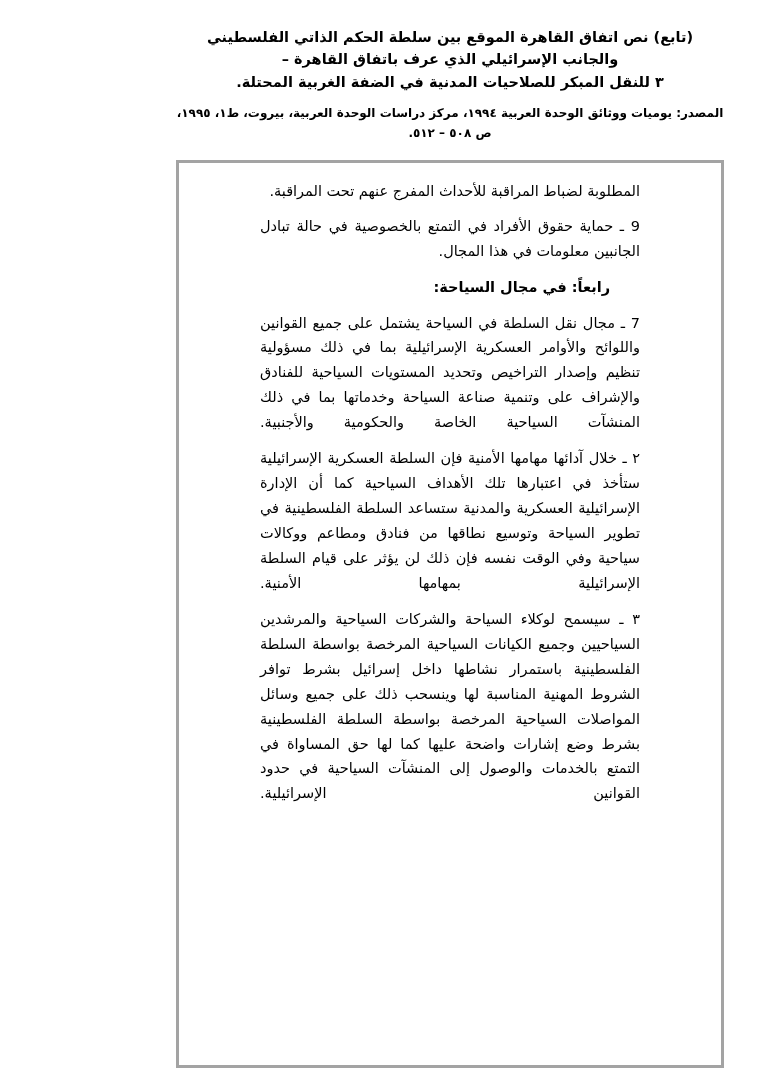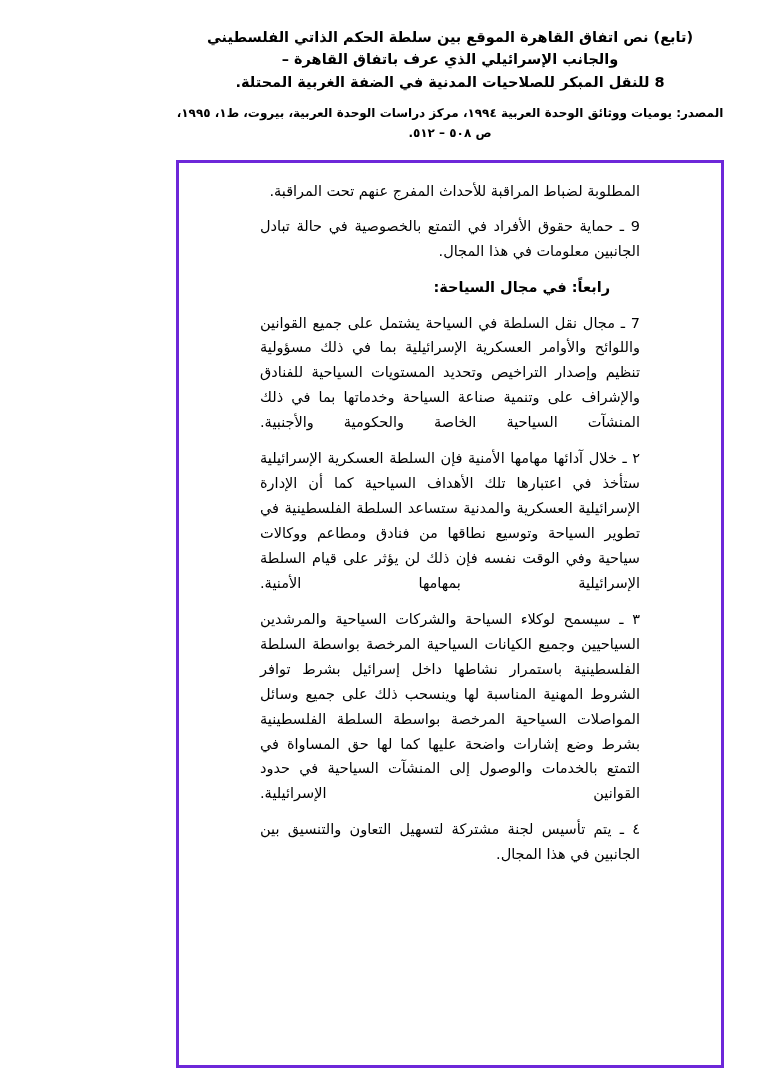--- a/index.html
+++ b/index.html
@@ -35,21 +35,21 @@
     letter-spacing: 0;
   }
   .header-source {
     font-weight: bold;
     font-size: 12px;
     line-height: 1.6;
     margin-top: 11px;
   }
   .frame {
     margin-top: 17px;
-    border: 3px solid #6d28d9;
+    border: 3px solid #a3a3a3;
     flex: 1 1 auto;
     box-sizing: border-box;
     padding: 16px 0 0 0;
     position: relative;
     overflow: hidden;
   }
   .body-col {
     width: 380px;
     margin: 0 auto;
     direction: rtl;
@@ -76,29 +76,28 @@
     margin-bottom: 10px;
   }
 </style>
 </head>
 <body>
 
 <div class="page">
 
   <div class="header">
     <div class="header-title">(تابع) نص اتفاق القاهرة الموقع بين سلطة الحكم الذاتي الفلسطيني والجانب الإسرائيلي الذي عرف باتفاق القاهرة –</div>
-    <div class="header-title">8 للنقل المبكر للصلاحيات المدنية في الضفة الغربية المحتلة.</div>
+    <div class="header-title">٣ للنقل المبكر للصلاحيات المدنية في الضفة الغربية المحتلة.</div>
     <div class="header-source">المصدر: يوميات ووثائق الوحدة العربية ١٩٩٤، مركز دراسات الوحدة العربية، بيروت، ط١، ١٩٩٥، ص ٥٠٨ – ٥١٢.</div>
   </div>
 
   <div class="frame">
     <div class="body-col">
       <p class="para first">المطلوبة لضباط المراقبة للأحداث المفرج عنهم تحت المراقبة.</p>
       <p class="para">9 ـ حماية حقوق الأفراد في التمتع بالخصوصية في حالة تبادل الجانبين معلومات في هذا المجال.</p>
       <p class="para center-head">رابعاً: في مجال السياحة:</p>
       <p class="para stretch">7 ـ مجال نقل السلطة في السياحة يشتمل على جميع القوانين واللوائح والأوامر العسكرية الإسرائيلية بما في ذلك مسؤولية تنظيم وإصدار التراخيص وتحديد المستويات السياحية للفنادق والإشراف على وتنمية صناعة السياحة وخدماتها بما في ذلك المنشآت السياحية الخاصة والحكومية والأجنبية.</p>
       <p class="para stretch">٢ ـ خلال آدائها مهامها الأمنية فإن السلطة العسكرية الإسرائيلية ستأخذ في اعتبارها تلك الأهداف السياحية كما أن الإدارة الإسرائيلية العسكرية والمدنية ستساعد السلطة الفلسطينية في تطوير السياحة وتوسيع نطاقها من فنادق ومطاعم ووكالات سياحية وفي الوقت نفسه فإن ذلك لن يؤثر على قيام السلطة الإسرائيلية بمهامها الأمنية.</p>
       <p class="para stretch">٣ ـ سيسمح لوكلاء السياحة والشركات السياحية والمرشدين السياحيين وجميع الكيانات السياحية المرخصة بواسطة السلطة الفلسطينية باستمرار نشاطها داخل إسرائيل بشرط توافر الشروط المهنية المناسبة لها وينسحب ذلك على جميع وسائل المواصلات السياحية المرخصة بواسطة السلطة الفلسطينية بشرط وضع إشارات واضحة عليها كما لها حق المساواة في التمتع بالخدمات والوصول إلى المنشآت السياحية في حدود القوانين الإسرائيلية.</p>
-      <p class="para">٤ ـ يتم تأسيس لجنة مشتركة لتسهيل التعاون والتنسيق بين الجانبين في هذا المجال.</p>
     </div>
   </div>
 
 </div>
 
 </body></html>

